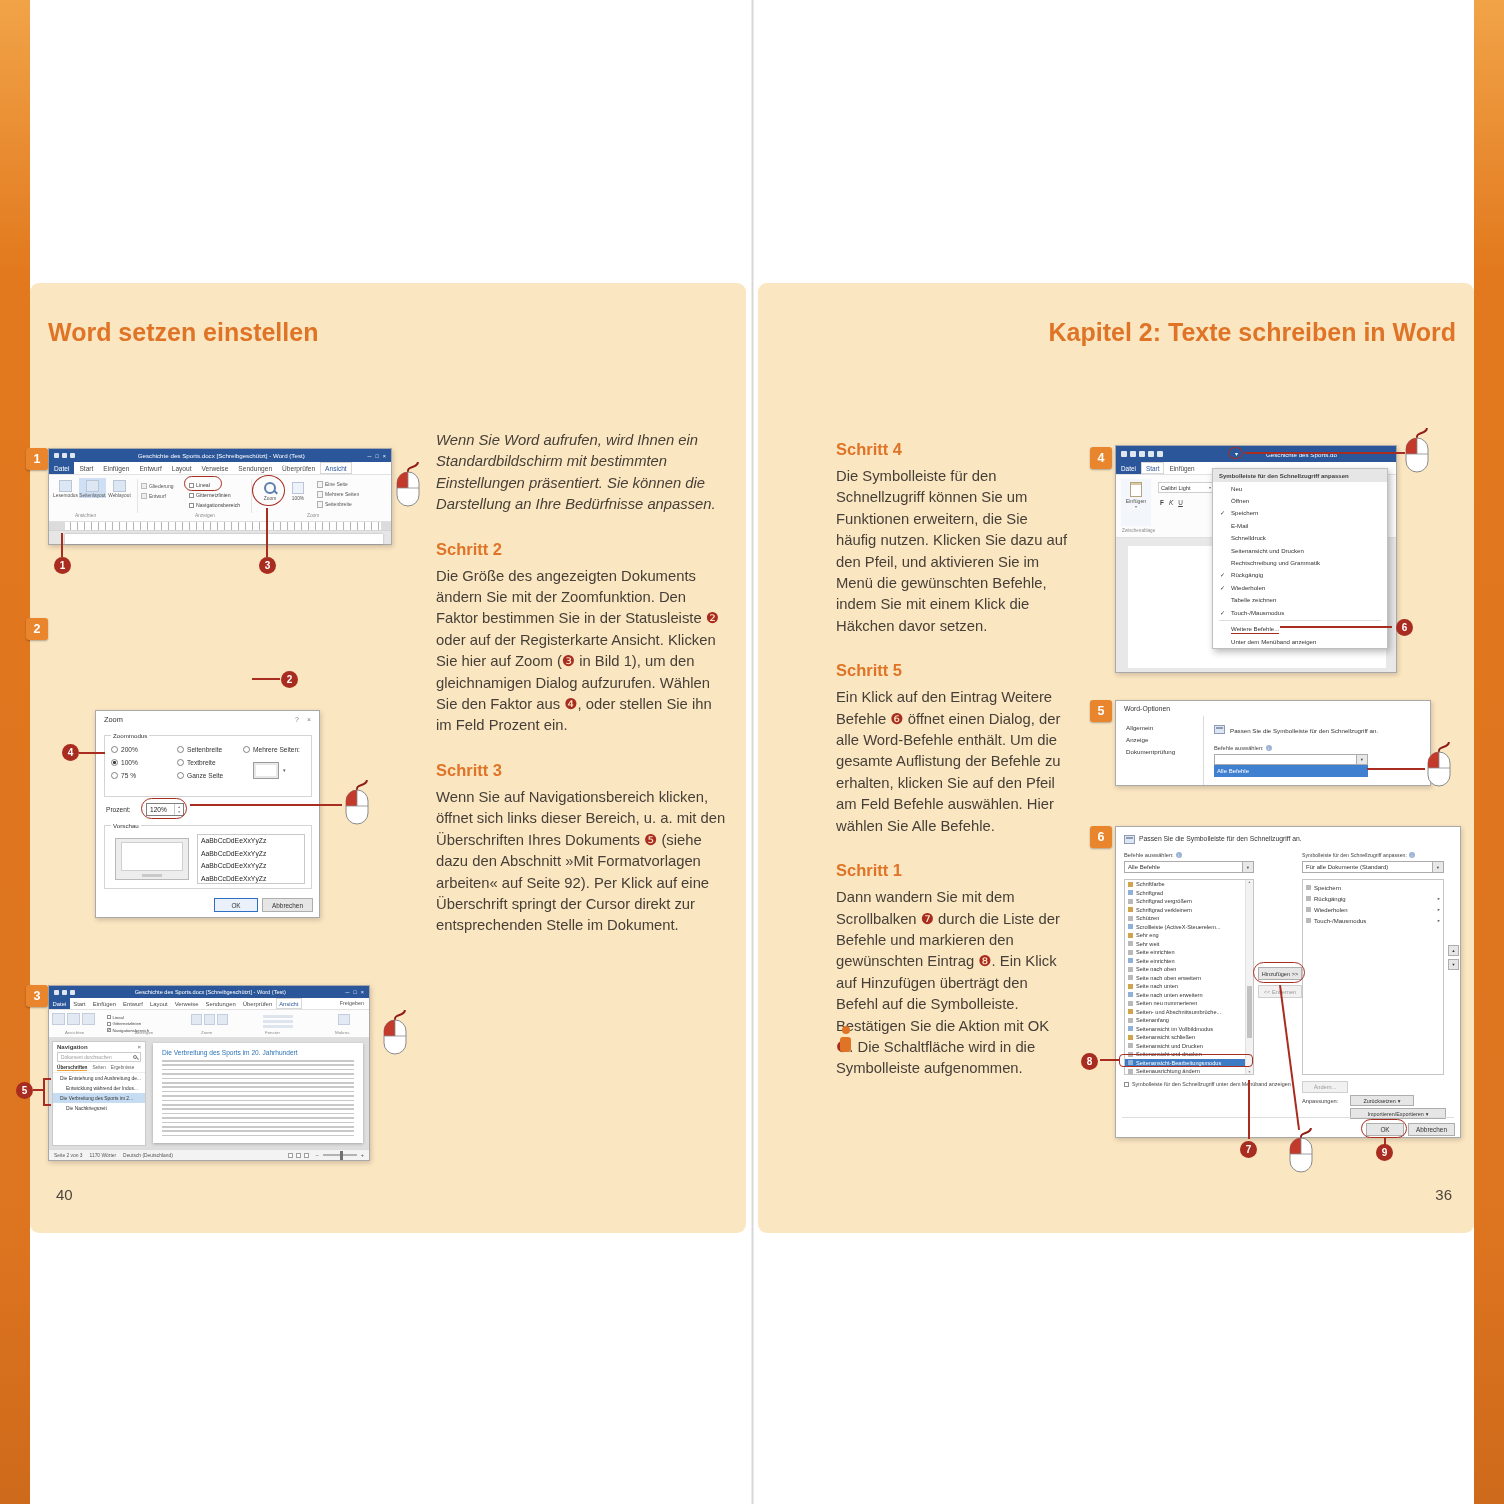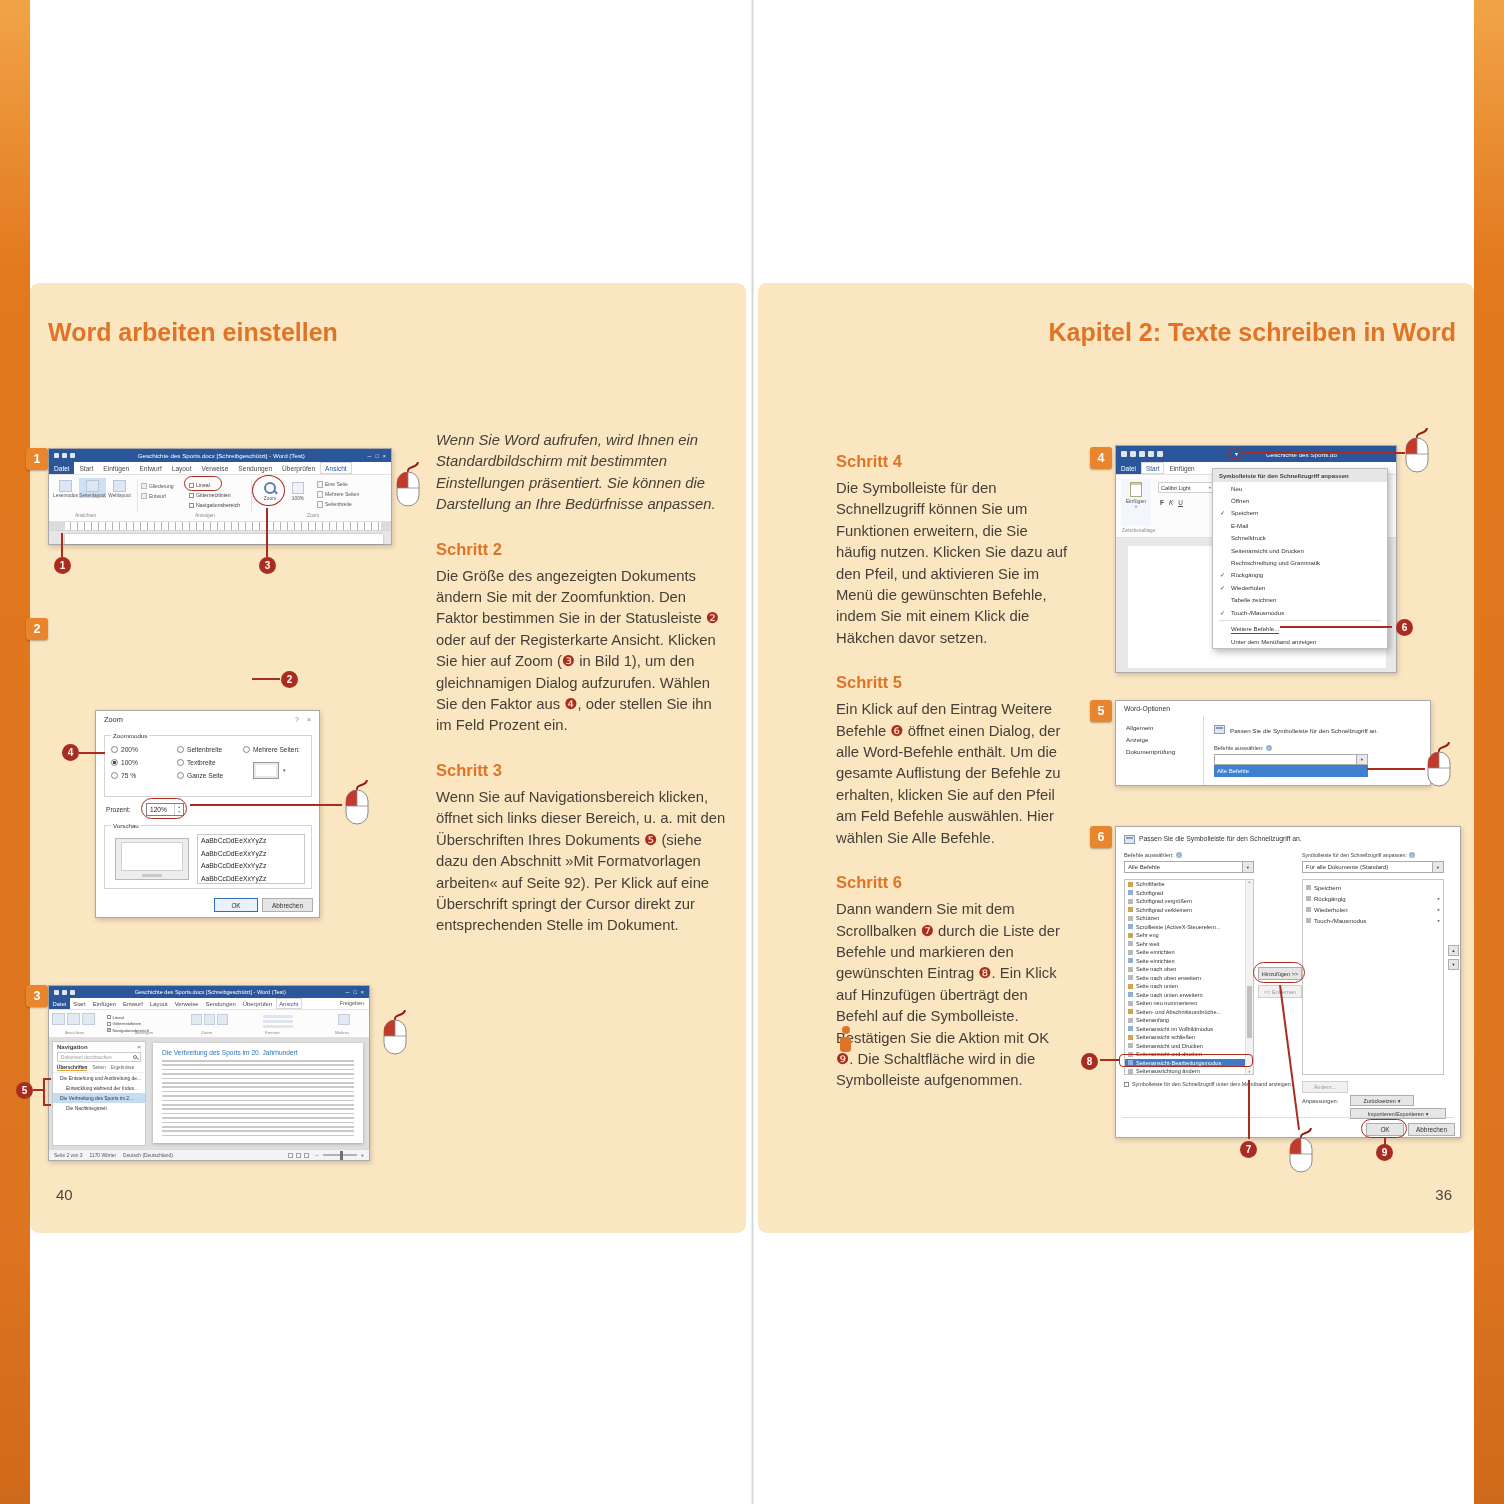--- a/index.html
+++ b/index.html
@@ -9,21 +9,21 @@
 .edge{position:absolute;top:0;bottom:0;width:30px;background:linear-gradient(180deg,#f1a348,#e2791e 18%,#dd7420 82%,#ce6a1b)}
 .edge.l{left:0}.edge.r{right:0}
 .gutter{position:absolute;top:0;bottom:0;left:751px;width:3px;background:linear-gradient(90deg,rgba(0,0,0,.03),rgba(0,0,0,.16),rgba(0,0,0,.03))}
 .panel{position:absolute;background:#fbe6c2;border-radius:9px}
 .page-title{position:absolute;font-size:25px;font-weight:bold;color:#df7426}
 .pagenum{position:absolute;font-size:15px;color:#4c463e}
 .textcol{position:absolute}
 .para{font-size:14.8px;line-height:21.4px;color:#453f37}
 .intro{font-style:italic}
 .step h2{font-size:16.5px;font-weight:bold;color:#df7426;margin:24px 0 7px}
-.textcol.first-flush .step:first-child h2{margin-top:16px}
+.textcol.first-flush .step:first-child h2{margin-top:4px}
 .cnum{color:#a82d20}
 .infobox{position:absolute;background:#fdf3de;border-radius:6px;padding:12px 14px}
 .infobox h3{font-size:15px;color:#453f37;margin-bottom:6px;font-weight:bold}
 .ibx-icon{position:absolute;width:12px;height:27px}
 .ibx-icon b{position:absolute;background:#df7426}
 .ibx-icon .dot{width:8px;height:8px;border-radius:50%;top:0;left:2px}
 .ibx-icon .bar{width:11px;height:15px;border-radius:3px;top:11px;left:0}
 
 .win{position:absolute;background:#fff;border:1px solid #a9a9a9;box-shadow:1px 2px 5px rgba(0,0,0,.18);z-index:10}
 .tbar{position:absolute;left:0;right:0;top:0;background:#2b579a;color:#fff;display:flex;align-items:center;padding:0 5px;gap:5px;font-size:6.2px}
@@ -227,21 +227,21 @@
 <body>
 
 <div class="canvas">
   <div class="edge l"></div>
   <div class="edge r"></div>
   <div class="gutter"></div>
 
   <div class="panel" style="left:30px;top:283px;width:716px;height:950px"></div>
   <div class="panel" style="left:758px;top:283px;width:716px;height:950px"></div>
 
-  <div class="page-title" style="left:48px;top:318px">Word arbeiten einstellen</div>
+  <div class="page-title" style="left:48px;top:318px">Word setzen einstellen</div>
   <div class="page-title" style="right:48px;top:318px">Kapitel 2: Texte schreiben in Word</div>
   <div class="pagenum" style="left:56px;top:1186px">40</div>
   <div class="pagenum" style="right:52px;top:1186px">36</div>
 
   <div class="textcol" style="left:436px;top:430px;width:292px">
     <p class="para intro">Wenn Sie Word aufrufen, wird Ihnen ein Standardbildschirm mit bestimmten Einstellungen präsentiert. Sie können die Darstellung an Ihre Bedürfnisse anpassen.</p>
     <div>
         <div class="step">
         <h2>Schritt 2</h2>
         <p class="para">Die Größe des angezeigten Dokuments ändern Sie mit der Zoomfunktion. Den Faktor bestimmen Sie in der Statusleiste <span class="cnum">❷</span> oder auf der Registerkarte <b>Ansicht</b>. Klicken Sie hier auf <b>Zoom</b> (<span class="cnum">❸</span> in Bild 1), um den gleichnamigen Dialog aufzurufen. Wählen Sie den Faktor aus <span class="cnum">❹</span>, oder stellen Sie ihn im Feld <b>Prozent</b> ein.</p>
@@ -257,21 +257,21 @@
     <div>
         <div class="step">
         <h2>Schritt 4</h2>
         <p class="para">Die Symbolleiste für den Schnellzugriff können Sie um Funktionen erweitern, die Sie häufig nutzen. Klicken Sie dazu auf den Pfeil, und aktivieren Sie im Menü die gewünschten Befehle, indem Sie mit einem Klick die Häkchen davor setzen.</p>
       </div>
         <div class="step">
         <h2>Schritt 5</h2>
         <p class="para">Ein Klick auf den Eintrag <b>Weitere Befehle</b> <span class="cnum">❻</span> öffnet einen Dialog, der alle Word-Befehle enthält. Um die gesamte Auflistung der Befehle zu erhalten, klicken Sie auf den Pfeil am Feld <b>Befehle auswählen</b>. Hier wählen Sie <b>Alle Befehle</b>.</p>
       </div>
         <div class="step">
-        <h2>Schritt 6</h2>
+        <h2>Schritt 1</h2>
         <p class="para">Dann wandern Sie mit dem Scrollbalken <span class="cnum">❼</span> durch die Liste der Befehle und markieren den gewünschten Eintrag <span class="cnum">❽</span>. Ein Klick auf <b>Hinzufügen</b> überträgt den Befehl auf die Symbolleiste. Bestätigen Sie die Aktion mit <b>OK</b> <span class="cnum">❾</span>. Die Schaltfläche wird in die Symbolleiste aufgenommen.</p>
       </div>
       </div>
   </div>
   <span class="ibx-icon" style="left:840px;top:1026px">
       <b class="dot"></b>
       <b class="bar"></b>
     </span>
 
   <div class="win fig1" style="left:48px;top:448px;width:344px;height:97px">

